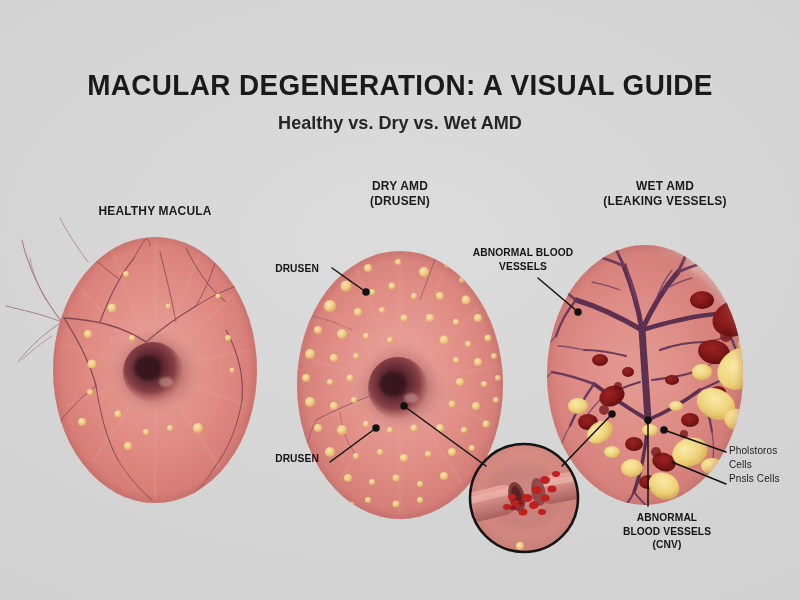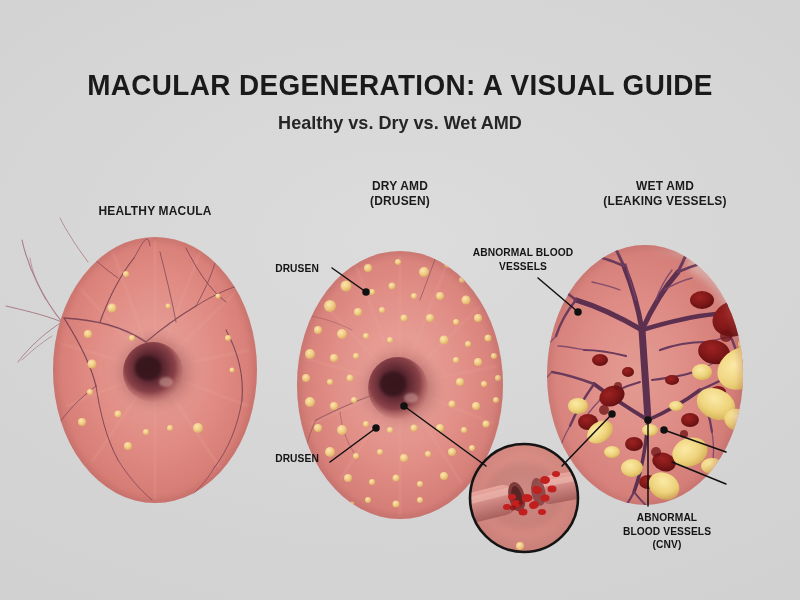--- a/index.html
+++ b/index.html
@@ -560,14 +560,17 @@
     </g>
   </svg>
 
   <div class="anno" id="anno-drusen-top">DRUSEN</div>
   <div class="anno" id="anno-drusen-bottom">DRUSEN</div>
   <div class="anno" id="anno-abv-top">ABNORMAL BLOOD
 VESSELS</div>
   <div class="anno" id="anno-abv-cnv">ABNORMAL
 BLOOD VESSELS
 (CNV)</div>
+  <div class="anno-small" id="anno-photoreceptor">Pholstoros
+Cells
+Pnsls  Cells</div>
 
 </div>
 
 </body></html>

